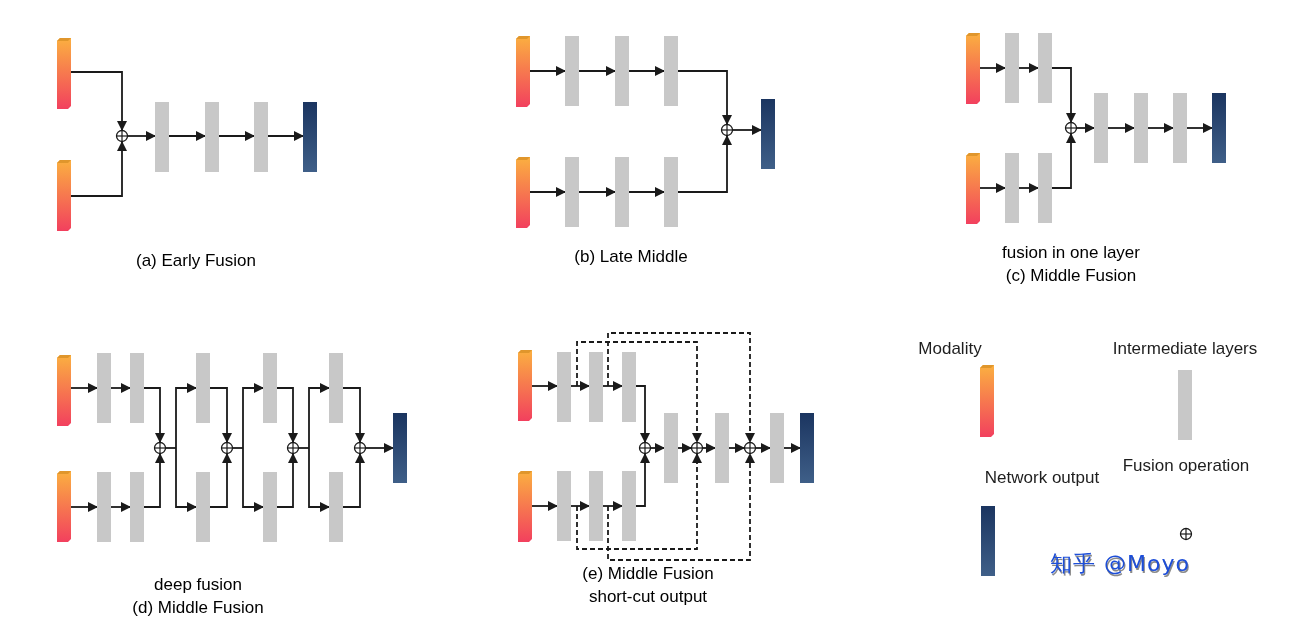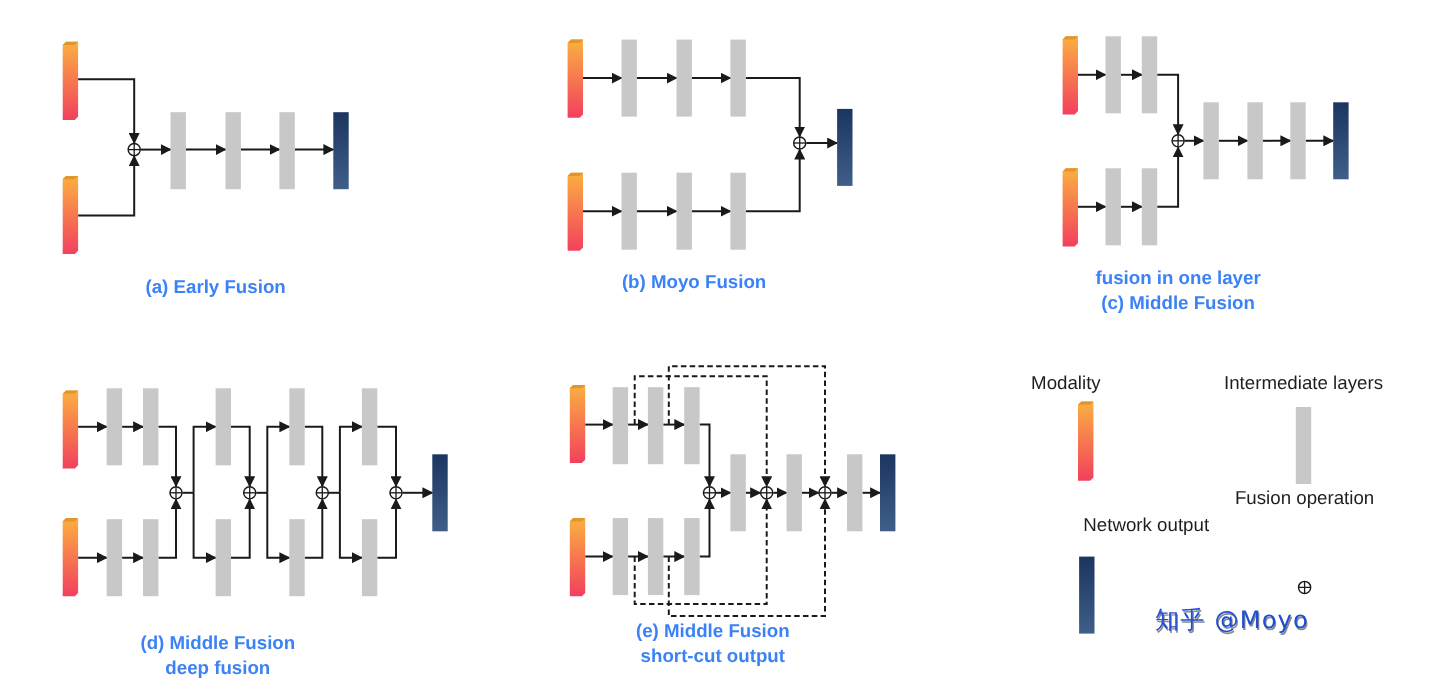--- a/index.html
+++ b/index.html
@@ -1,20 +1,20 @@
 <!DOCTYPE html>
 <html><head>
 <meta charset="utf-8">
 <style>
   html, body { margin: 0; padding: 0; background: #ffffff; }
   body { width: 1315px; height: 632px; position: relative; overflow: hidden;
          font-family: "Liberation Sans", sans-serif; }
   #canvas { position: absolute; left: 0; top: 0; }
-  .caption { position: absolute; font-family: "Liberation Sans", sans-serif; font-weight: bold;
-             font-size: 17px; color: #3b82f6; text-align: center; line-height: 23px; white-space: nowrap; }
+  .caption { position: absolute; font-family: "Liberation Sans", sans-serif; font-weight: normal;
+             font-size: 17px; color: #000000; text-align: center; line-height: 23px; white-space: nowrap; }
   .legend-label { position: absolute; font-family: "Liberation Sans", sans-serif; font-size: 17px;
                   color: #1e1e1e; text-align: center; white-space: nowrap; }
   .watermark { position: absolute; left: 1050px; top: 549px; font-family: "DejaVu Sans", sans-serif;
                font-size: 22px; color: #1d4ed8; letter-spacing: 1px; white-space: nowrap;
                text-shadow: 1px 2px 0 #8a8a8a; }
 </style>
 </head>
 <body>
 
 <svg id="canvas" width="1315" height="632" xmlns="http://www.w3.org/2000/svg">
@@ -240,33 +240,33 @@
         <line x1="1180.5" y1="534" x2="1191.5" y2="534" stroke="#1a1a1a" stroke-width="1.2"></line>
         <line x1="1186" y1="528.5" x2="1186" y2="539.5" stroke="#1a1a1a" stroke-width="1.2"></line>
       </g>
     </g>
 </svg>
 
 <div class="caption" style="left:96px; top:249px; width:200px;">
   <div>(a) Early Fusion</div>
 </div>
 <div class="caption" style="left:531px; top:245px; width:200px;">
-  <div>(b) Moyo Fusion</div>
+  <div>(b) Late Middle</div>
 </div>
 <div class="caption" style="left:971px; top:241px; width:200px;">
   <div>fusion in one layer</div>
   <div>(c) Middle Fusion</div>
 </div>
 <div class="caption" style="left:98px; top:573px; width:200px;">
+  <div>deep fusion</div>
   <div>(d) Middle Fusion</div>
-  <div>deep fusion</div>
 </div>
 <div class="caption" style="left:548px; top:562px; width:200px;">
   <div>(e) Middle Fusion</div>
   <div>short-cut output</div>
 </div>
 
-<div class="legend-label" style="left:889px; top:339px; width:160px;">Modality</div>
+<div class="legend-label" style="left:870px; top:339px; width:160px;">Modality</div>
 <div class="legend-label" style="left:1085px; top:339px; width:200px;">Intermediate layers</div>
 <div class="legend-label" style="left:952px; top:468px; width:180px;">Network output</div>
-<div class="legend-label" style="left:1096px; top:443px; width:180px;">Fusion operation</div>
+<div class="legend-label" style="left:1096px; top:456px; width:180px;">Fusion operation</div>
 
 <div class="watermark">知乎 @Moyo</div>
 
 </body></html>

